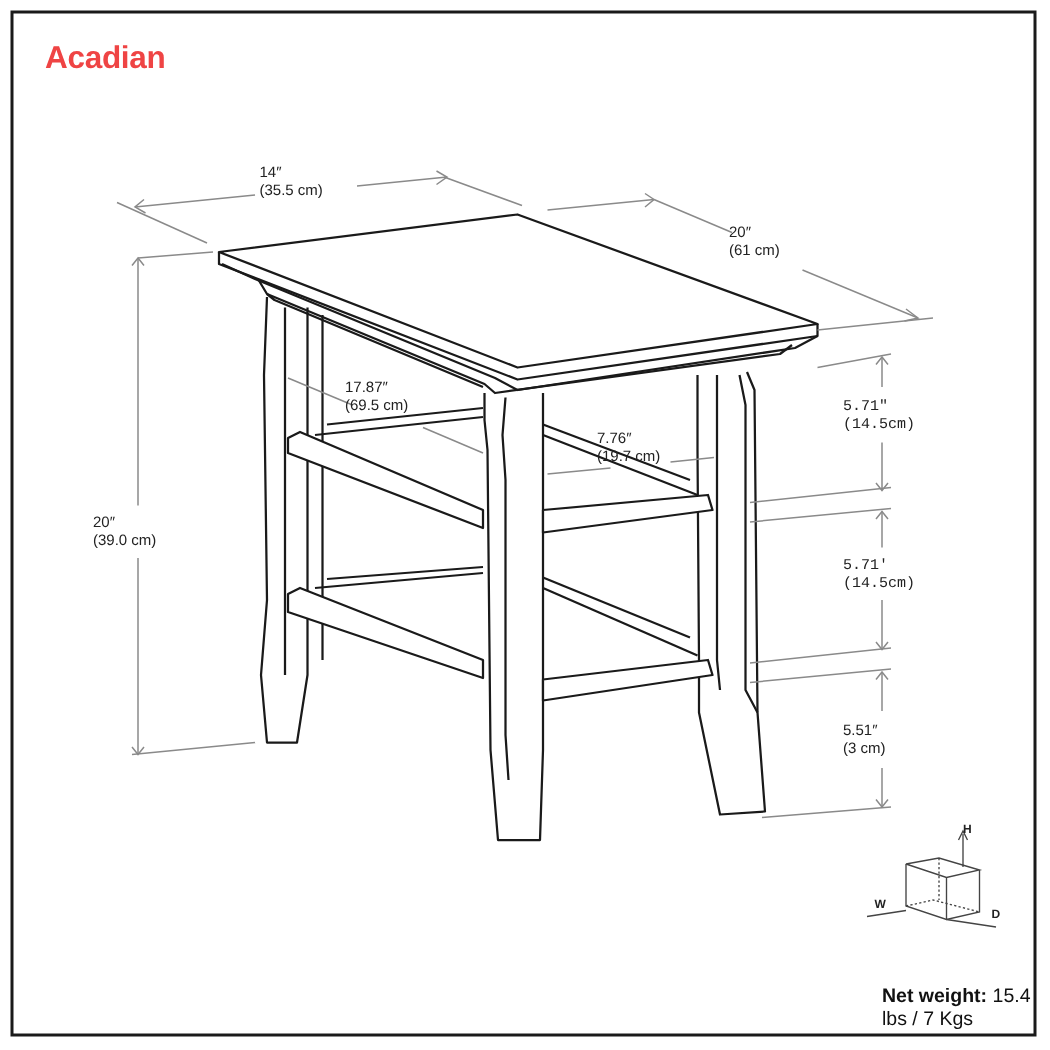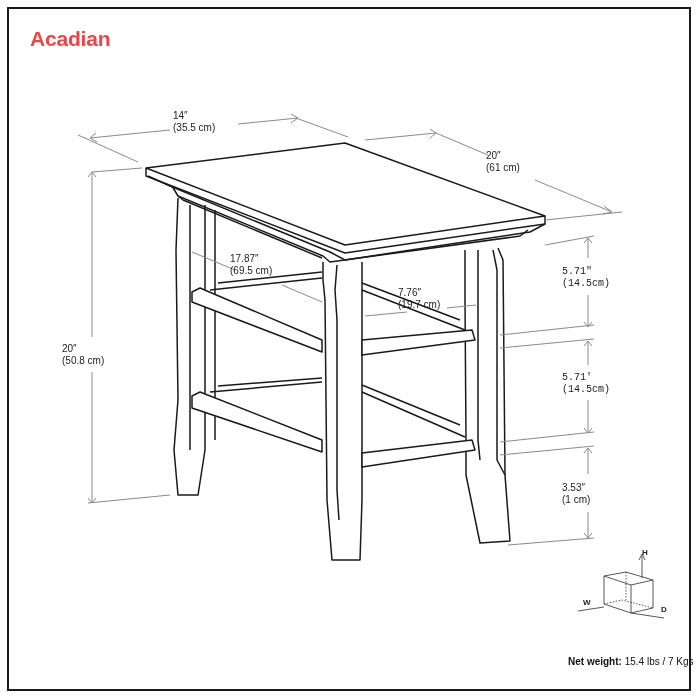--- a/index.html
+++ b/index.html
@@ -1,21 +1,21 @@
 <!DOCTYPE html>
 <html><head>
 <meta charset="utf-8">
 <style>
   html, body { margin:0; padding:0; background:#fff; }
   body { width:700px; height:700px; position:relative; overflow:hidden; font-family:"Liberation Sans", "DejaVu Sans", sans-serif; color:#111; }
   .frame { position:absolute; left:7px; top:7px; width:684px; height:684px; border:2px solid #1a1a1a; box-sizing:border-box; }
   .title { position:absolute; left:30px; top:26px; font-size:21px; font-weight:bold; line-height:26px; letter-spacing:-0.2px; color:#ef4444; }
   .dim { position:absolute; font-size:10px; line-height:12px; color:#222; }
   .axis-label { position:absolute; font-size:8px; font-weight:bold; color:#222; }
-  .weight { position:absolute; left:520px; top:656px; font-size:10px; color:#111;padding-left:48px; }
+  .weight { position:absolute; left:540px; top:656px; font-size:13px; color:#111;padding-left:48px; }
   .weight b { font-weight:bold; }
   svg.drawing { position:absolute; left:0; top:0; }
 </style>
 </head>
 <body>
 
 <div class="frame"></div>
 
 <div class="title">
   <div>Acadian</div>
@@ -130,21 +130,21 @@
   <div>(35.5 cm)</div>
 </div>
 
 <div class="dim" style="left:486px; top:150px; width:60px;">
   <div>20″</div>
   <div>(61 cm)</div>
 </div>
 
 <div class="dim" style="left:62px; top:343px; width:60px;">
   <div>20″</div>
-  <div>(50.8 cm)</div>
+  <div>(39.0 cm)</div>
 </div>
 
 <div class="dim" style="left:230px; top:253px; width:56px;">
   <div>17.87″</div>
   <div>(69.5 cm)</div>
 </div>
 
 <div class="dim" style="left:398px; top:287px; width:56px;">
   <div>7.76″</div>
   <div>(19.7 cm)</div>
@@ -154,22 +154,22 @@
   <div>5.71″</div>
   <div>(14.5cm)</div>
 </div>
 
 <div class="dim" style="left:562px; top:372px; width:56px;font-family:Liberation Mono, monospace;">
   <div>5.71′</div>
   <div>(14.5cm)</div>
 </div>
 
 <div class="dim" style="left:562px; top:482px; width:56px;">
-  <div>3.53″</div>
-  <div>(1 cm)</div>
+  <div>5.51″</div>
+  <div>(3 cm)</div>
 </div>
 
 <div class="axis-label" style="left:642px; top:548px;">H</div>
 <div class="axis-label" style="left:583px; top:598px;">W</div>
 <div class="axis-label" style="left:661px; top:605px;">D</div>
 
 <div class="weight">
   <b>Net weight:</b>
   <span>15.4 lbs / 7 Kgs</span>
 </div>

